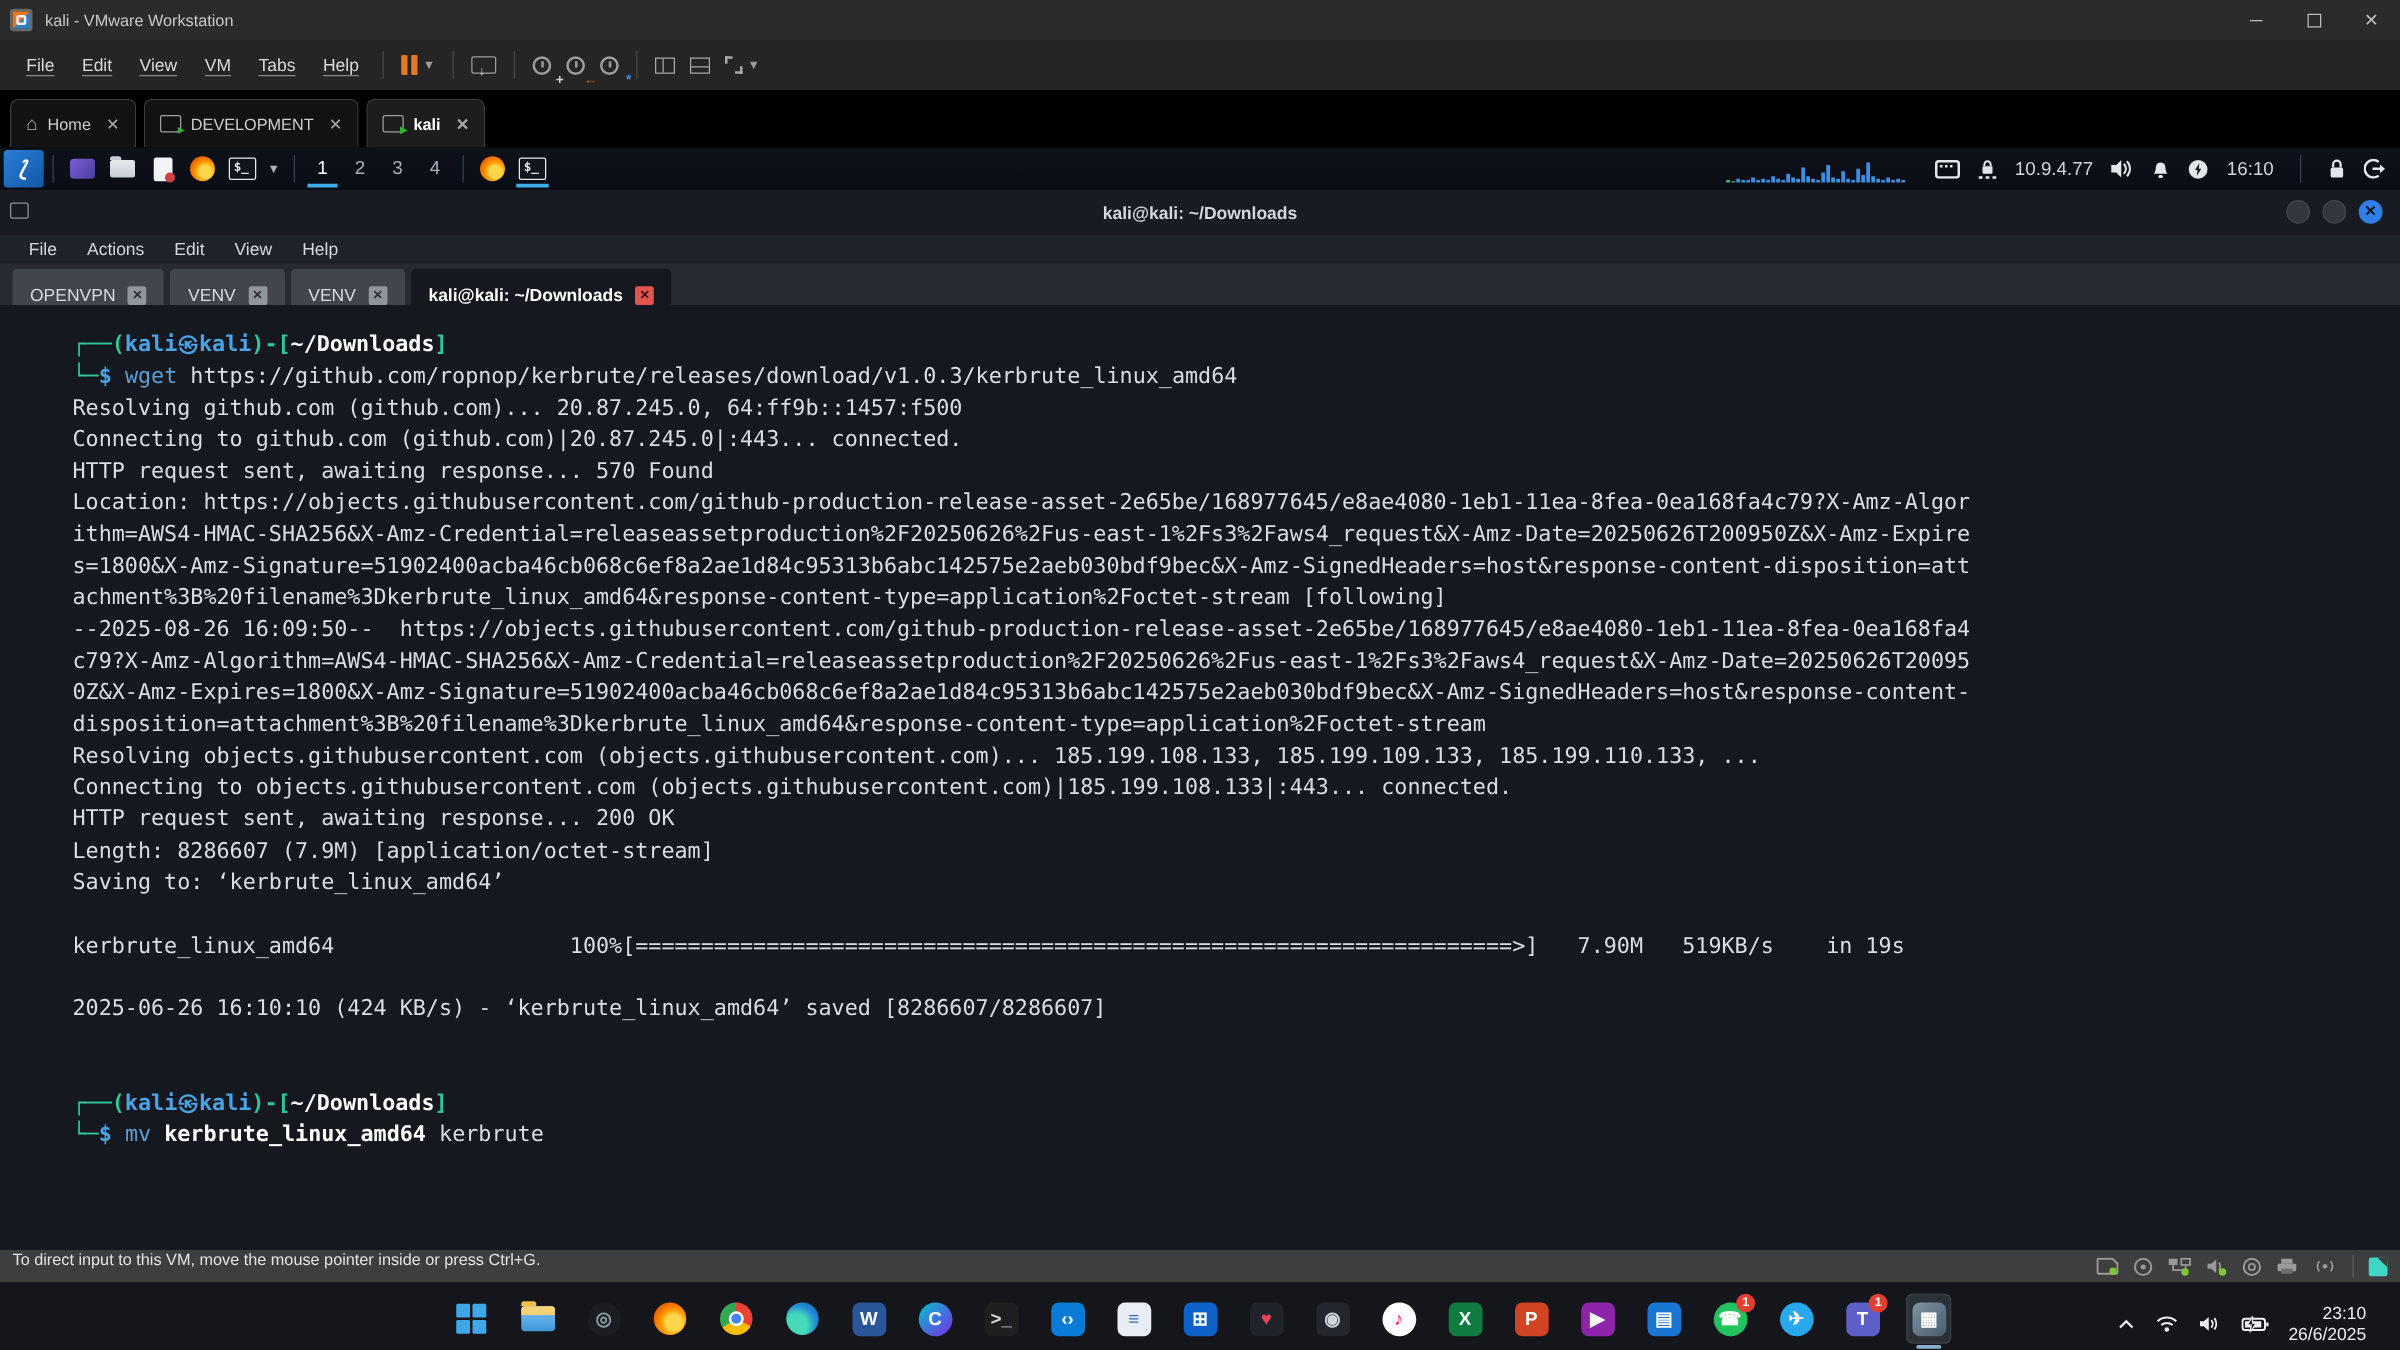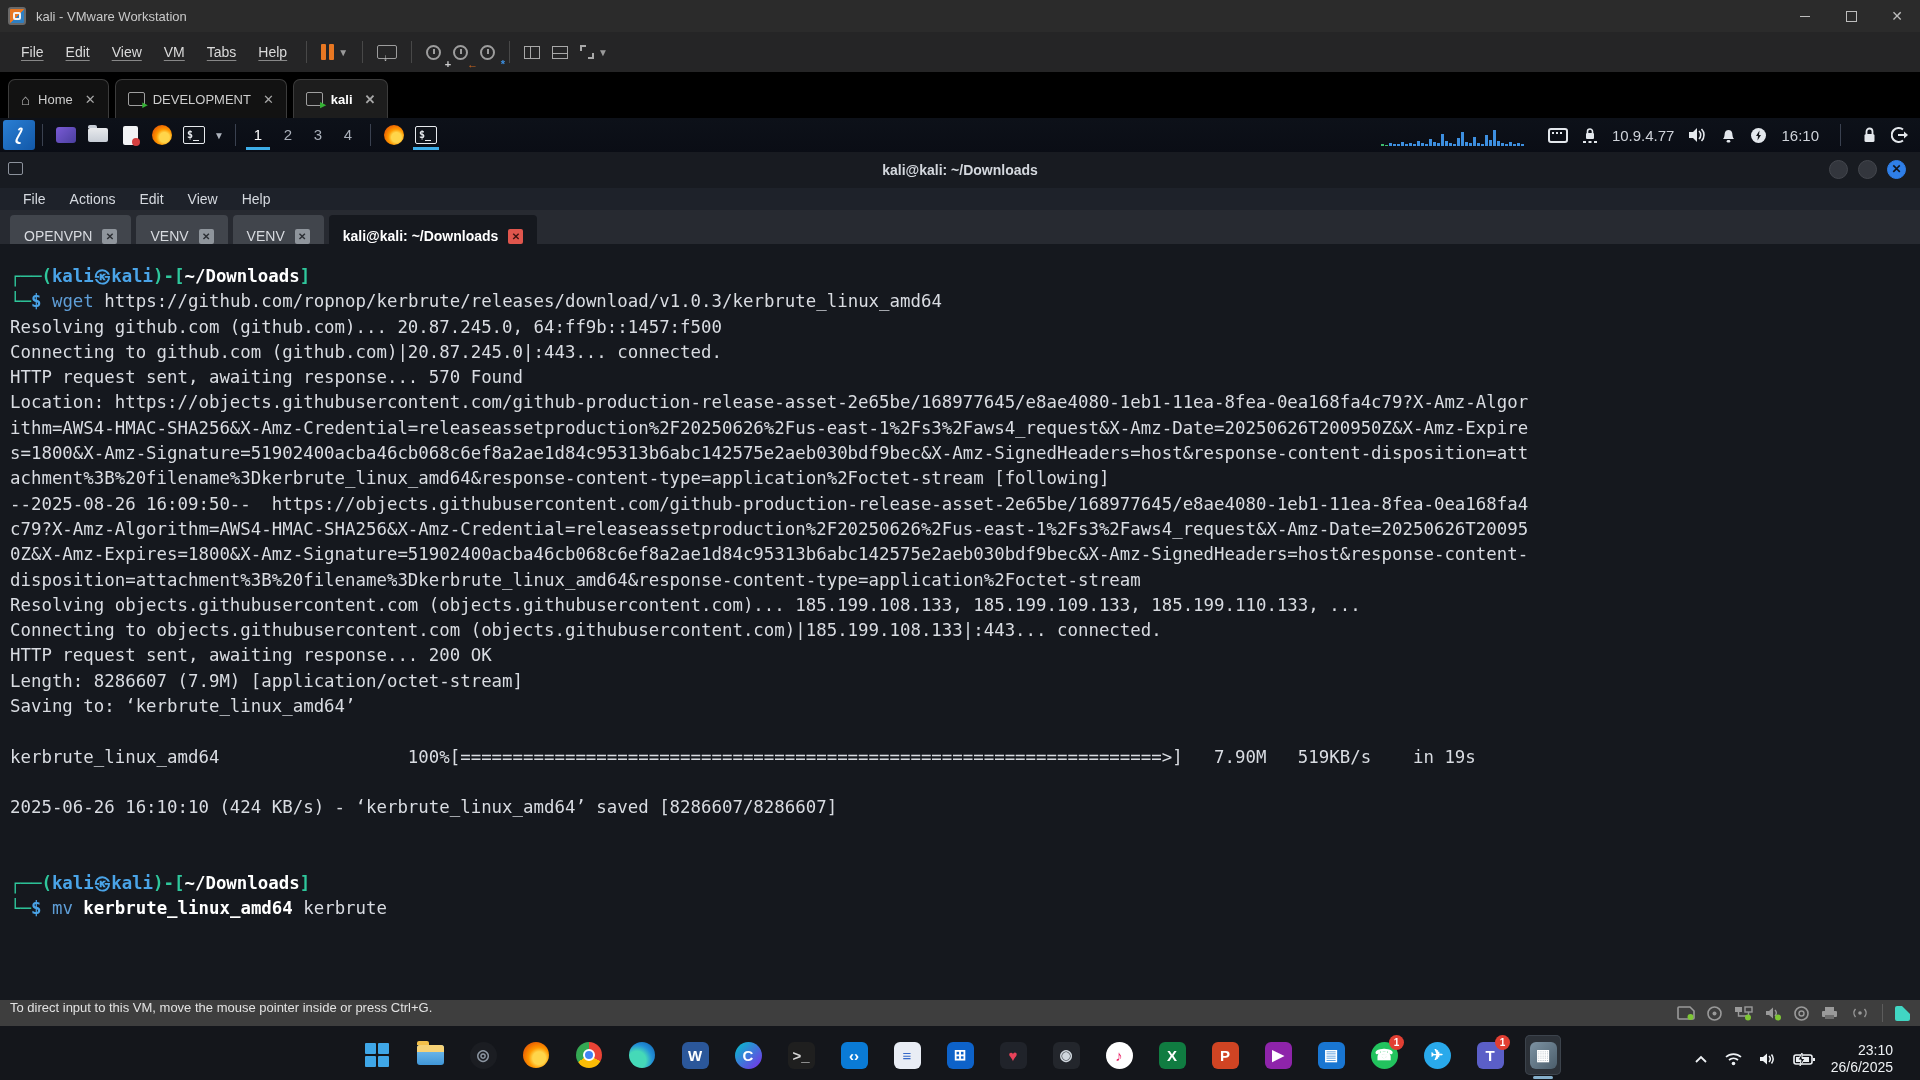--- a/index.html
+++ b/index.html
@@ -94,21 +94,21 @@
     display:flex;align-items:flex-end;padding-left:10px;box-sizing:border-box;}
   .ttab{height:29px;display:flex;align-items:flex-end;gap:10px;padding:0 14px;margin-right:5px;
     background:#41454c;border-radius:4px 4px 0 0;color:#d8dbe0;font-size:14px;margin-top:20px;}
   .ttab.active{background:#15181e;color:#fff;font-weight:bold;}
   .ttab .tclose{width:15px;height:15px;border-radius:2px;background:#8f959c;color:#2b2e33;
     font:bold 10px/15px "Liberation Sans",sans-serif;text-align:center;}
   .ttab.active .tclose{background:#e0564d;color:#3a1210;}
 
   #term-content{position:absolute;left:0;top:244px;width:1920px;height:756px;background:#15181e;
     padding:20px 10px 0 10px;box-sizing:border-box;overflow:hidden;}
-  .tline{white-space:pre;font:17.4px/25.3px "DejaVu Sans Mono",monospace;color:#d9dce2;height:25.3px;}
+  .tline{white-space:pre;font:17.4px/25.3px "DejaVu Sans Mono",monospace;color:#d9dce2;height:25.3px;margin-left:48px;}
   .seg-f{color:#2fc79c;font-weight:bold;}
   .seg-u{color:#4aa4e8;font-weight:bold;}
   .seg-p{color:#ffffff;font-weight:bold;}
   .seg-c{color:#5e9dd6;}
   .seg-b{color:#ffffff;font-weight:bold;}
   .seg-t{color:#d9dce2;}
 
   
   #vm-status{position:absolute;left:0;top:1000px;width:1920px;height:26px;background:#3e3e3e;
     display:flex;color:#e2e2e2;font-size:13px;padding:0 10px;box-sizing:border-box;}

